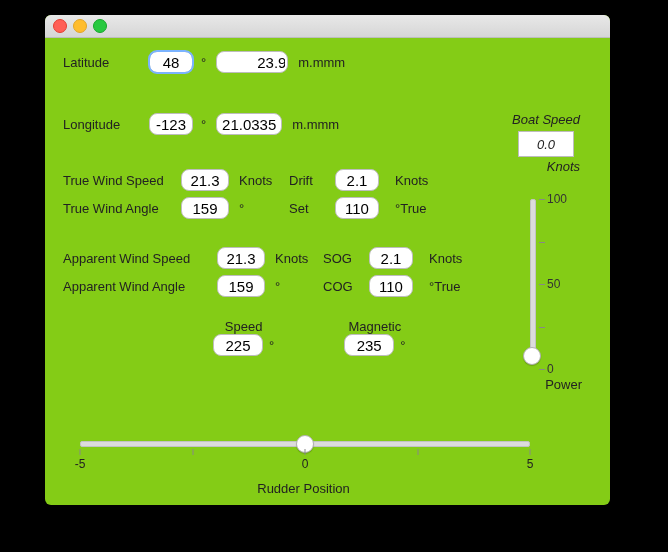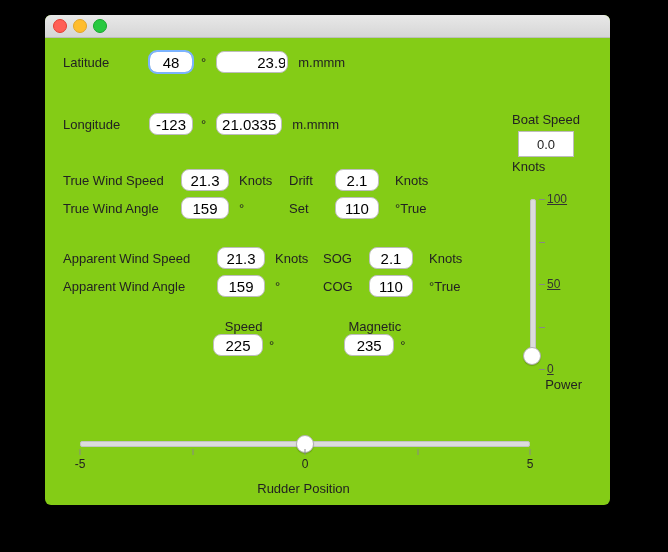--- a/index.html
+++ b/index.html
@@ -87,21 +87,22 @@
   }
   .select .arrow::before, .select .arrow::after{
     content:""; width:0;height:0;
     border-left:3px solid transparent;
     border-right:3px solid transparent;
   }
   .select .arrow::before{ border-bottom:4px solid #fff;}
   .select .arrow::after{ border-top:4px solid #fff;}
   .boat-box{
     position:absolute; right:30px; top:75px;
-    text-align:left;
+    text-align:right;
+    font-style:italic;
   }
   .boat-box .title{font-size:13px; margin-bottom:4px;}
   .boat-box .val{
     background:#fff;border:1px solid #bdbdbd;
     width:54px;height:24px;display:flex;align-items:center;justify-content:center;
     font-size:13px;margin:0 auto;
   }
   .boat-box .unit{font-size:13px;margin-top:2px;}
   
   .vslider{
@@ -118,21 +119,20 @@
     width:16px;height:16px;border-radius:50%;
     background:#fff;border:1px solid #b0b0b0;
     box-shadow:0 1px 1px rgba(0,0,0,.2);
   }
   .vslider .tick{
     position:absolute; left:14px; width:6px; height:1px; background:#888;
   }
   .vslider .ticklabel{
     position:absolute; left:22px; font-size:12px; color:#333;
     transform:translateY(-50%);
-    text-decoration:underline;
   }
   .power-label{ position:absolute; right:28px; top:340px; font-size:13px;}
   
   .hslider{
     position:absolute; left:35px; right:80px; top:404px;
   }
   .hslider .track{
     height:4px; background:#dcdcdc; border:1px solid #c3c3c3; border-radius:2px;
     position:relative;
   }

